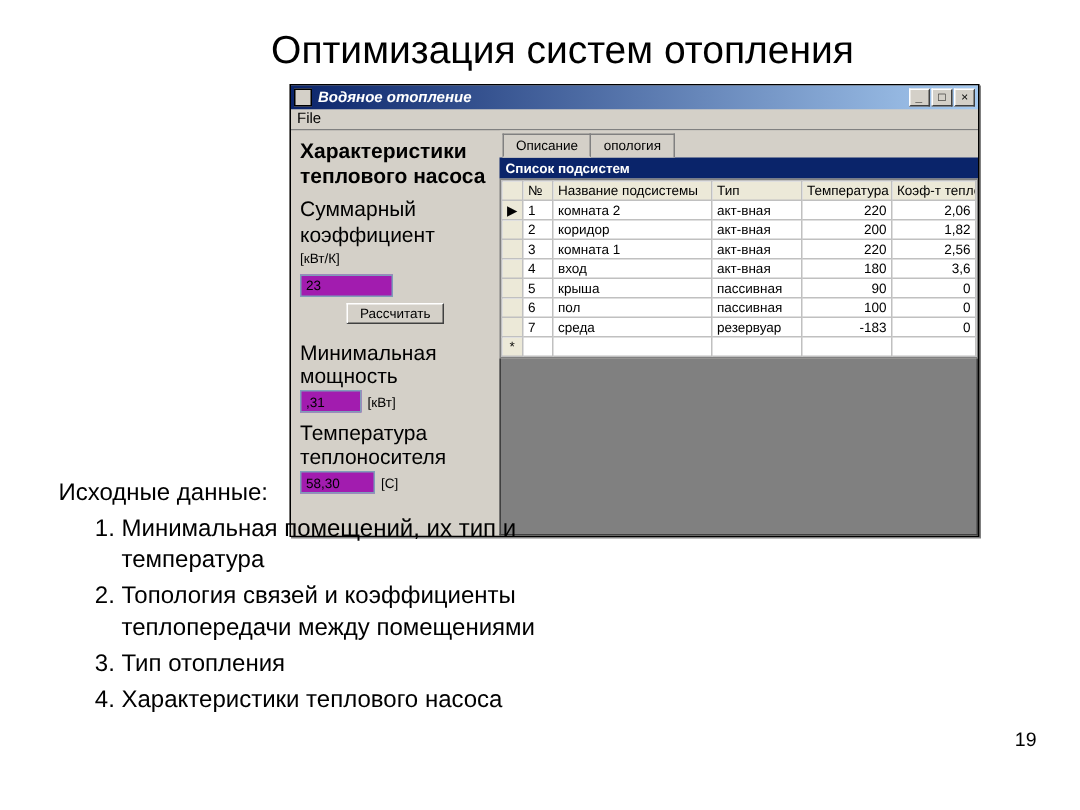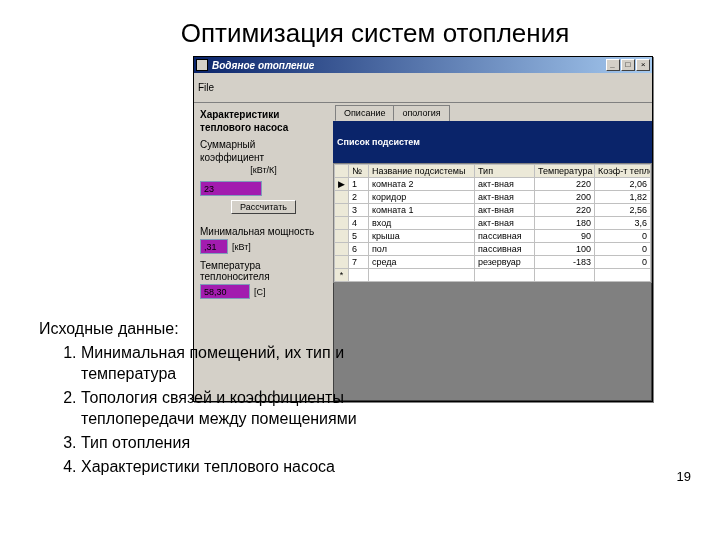--- a/index.html
+++ b/index.html
@@ -5,45 +5,45 @@
   * { box-sizing: border-box; margin: 0; padding: 0; }
   html, body { width: 720px; height: 540px; font-family: Arial, sans-serif; background: #fff; color: #000; overflow: hidden; }
   .slide { position: relative; width: 720px; height: 540px; margin-left: 15px; }
   .title { text-align: center; font-size: 26px; font-weight: 400; padding: 18px 0 8px 0; }
   .window { position: absolute; left: 178px; top: 56px; width: 460px; background: #d4d0c8; border: 1px solid #000; box-shadow: 1px 1px 0 #808080; font-size: 9px; }
   .titlebar { background: linear-gradient(90deg, #0a246a, #a6caf0); color: #fff; height: 16px; display: flex; align-items: center; padding: 0 2px; font-style: italic; }
   .titlebar .wicon { width: 12px; height: 12px; background: #d4d0c8; border: 1px solid #000; margin-right: 4px; display: inline-block; }
   .titlebar .wtitle { flex: 1; font-weight: bold; font-size: 10px; }
   .titlebar .btns { display: flex; gap: 1px; }
   .titlebar .wbtn { width: 14px; height: 12px; background: #d4d0c8; border: 1px solid #fff; border-right-color: #404040; border-bottom-color: #404040; font-size: 8px; line-height: 10px; text-align: center; color: #000; }
-  .menubar { height: 30px; padding: 0 4px; font-size: 10px; display: flex; align-items: center; background: #d4d0c8; border-bottom: 1px solid #808080; }
+  .menubar { height: 14px; padding: 0 4px; font-size: 10px; display: flex; align-items: center; background: #d4d0c8; border-bottom: 1px solid #808080; }
   .body { display: flex; }
   .left { width: 145px; padding: 4px 6px; background: #d4d0c8; }
-  .lbl { font-size: 10px; color: #000; line-height: 1.1; margin-top: 2px; }
+  .lbl { font-size: 14px; color: #000; line-height: 1.1; margin-top: 2px; }
   .lbl.bold { font-weight: bold; }
   .row { display: flex; align-items: center; gap: 4px; margin: 2px 0 6px 0; }
   .inp { background: #a21caf; border: 1px solid #7f9db9; height: 15px; width: 62px; padding: 0 3px; font-size: 9px; }
   .unit { font-size: 9px; }
   .btn { display: inline-block; background: #d4d0c8; border: 1px solid #fff; border-right-color: #404040; border-bottom-color: #404040; padding: 1px 8px; font-size: 9px; margin: 4px 0 6px 0; }
   .right { flex: 1; background: #d4d0c8; display: flex; flex-direction: column; }
   .tabs { display: flex; background: #d4d0c8; padding: 2px 2px 0 2px; font-size: 9px; }
   .tab { border: 1px solid #808080; border-bottom: none; background: #d4d0c8; padding: 2px 8px; margin-right: -1px; position: relative; }
   .tab.active { background: #d4d0c8; z-index: 2; border-bottom: 1px solid #d4d0c8; }
-  .tablebar { background: #0a246a; color: #fff; font-weight: bold; font-size: 9px; padding: 16px 4px; }
+  .tablebar { background: #0a246a; color: #fff; font-weight: bold; font-size: 9px; padding: 2px 4px; }
   .grid { border: 1px solid #808080; background: #c0c0c0; }
   table { border-collapse: collapse; width: 100%; font-size: 9px; background: #fff; table-layout: fixed; }
   th, td { border: 1px solid #c0c0c0; padding: 1px 3px; height: 13px; font-weight: normal; text-align: left; white-space: nowrap; overflow: hidden; }
   th { background: #ece9d8; }
   td.num { text-align: right; }
   .rowhead { width: 14px; background: #ece9d8; text-align: center; }
   .gridfill { background: #808080; height: 118px; border: 1px solid #404040; border-top: none; }
   .text { position: absolute; left: 24px; top: 318px; width: 340px; font-size: 16px; line-height: 1.35; }
   .text ol { margin-left: 42px; margin-top: 2px; }
   .text ol li { margin-bottom: 2px; }
-  .pagenum { position: absolute; right: 44px; bottom: 56px; font-size: 13px; }
+  .pagenum { position: absolute; right: 44px; bottom: 40px; font-size: 13px; }
   .col-n { width: 20px; }
   .col-name { width: 106px; }
   .col-type { width: 60px; }
   .col-temp { width: 60px; }
   .col-coef { width: 56px; }
 </style>
 </head>
 <body>
 
 <div class="slide">
@@ -61,28 +61,28 @@
     </div>
     <div class="menubar">
       <span>File</span>
     </div>
     <div class="body">
       <div class="left">
         <div class="lbl bold">Характеристики</div>
         <div class="lbl bold">теплового насоса</div>
         <div class="lbl" style="margin-top:6px">Суммарный</div>
         <div class="lbl">коэффициент</div>
-        <div class="row" style="justify-content:center">
+        <div class="row" style="justify-content:flex-start">
             <span class="unit">[кВт/К]</span>
           </div>
         <input class="inp" value="23" style="">
         <div style="text-align:center"><span class="btn">Рассчитать</span></div>
         <div class="lbl" style="margin-top:6px">Минимальная мощность</div>
         <div class="row">
-          <input class="inp" style="width: 28px;" value=",31">
+          <input class="inp" style="width: 41px;" value=",31">
           <span class="unit">[кВт]</span>
         </div>
         <div class="lbl" style="margin-top:6px">Температура теплоносителя</div>
         <div class="row">
           <input class="inp" style="width: 50px;" value="58,30">
           <span class="unit">[С]</span>
         </div>
       </div>
       <div class="right">
         <div class="tabs">

